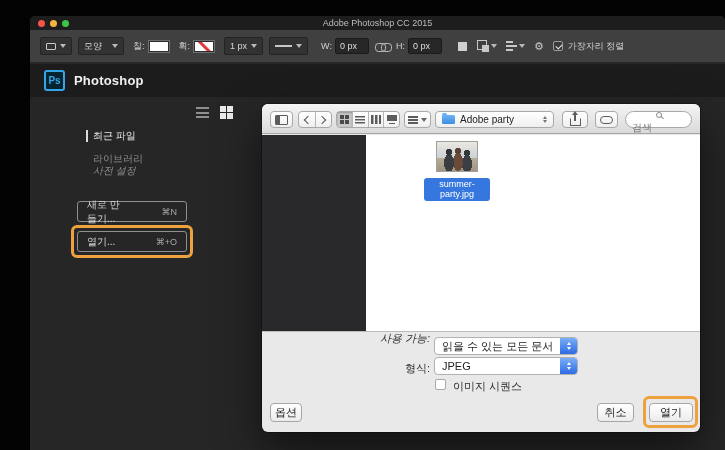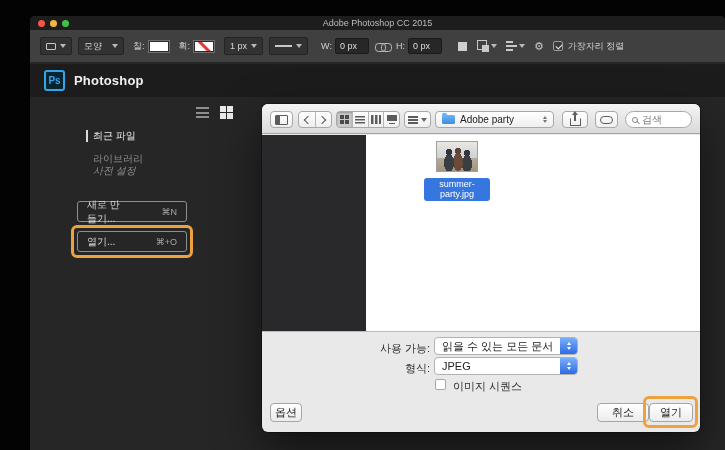--- a/index.html
+++ b/index.html
@@ -99,21 +99,21 @@
   .caret-gray { width:0; height:0; border-left:3px solid transparent; border-right:3px solid transparent; border-top:4px solid #666; margin-left:3px; }
   .ic-folder { width:13px; height:9px; background:linear-gradient(#6db2f5,#3f8de0); border-radius:1.5px; position:relative; flex:0 0 auto; }
   .ic-folder::before { content:""; position:absolute; top:-2px; left:0; width:5px; height:2.5px; background:#6db2f5; border-radius:1.5px 1.5px 0 0; }
   .updown { display:flex; flex-direction:column; gap:1.5px; margin-left:auto; }
   .tri-up-g { width:0; height:0; border-left:2.5px solid transparent; border-right:2.5px solid transparent; border-bottom:3.5px solid #777; }
   .tri-down-g { width:0; height:0; border-left:2.5px solid transparent; border-right:2.5px solid transparent; border-top:3.5px solid #777; }
   .ic-share { position:relative; width:11px; height:8px; border:1px solid #5c5c5c; border-top-color:transparent; margin-top:5px; }
   .ic-share::before { content:""; position:absolute; left:50%; margin-left:-0.75px; top:-6px; width:1.5px; height:8px; background:#5c5c5c; }
   .ic-share::after { content:""; position:absolute; left:50%; margin-left:-3px; top:-8px; width:0; height:0; border-left:3px solid transparent; border-right:3px solid transparent; border-bottom:4px solid #5c5c5c; }
   .ic-tag { width:13px; height:8px; border:1.5px solid #5c5c5c; border-radius:4px; }
-  .search-field { position:absolute; top:7px; height:17px; background:#fff; border:1px solid #a8a8a8; border-radius:9px; display:flex; align-items:center; padding:0 6px; gap:4px; }
+  .search-field { position:absolute; top:7px; height:17px; background:#fff; border:1px solid #a8a8a8; border-radius:9px; display:flex; align-items:center; padding:0 6px; gap:4px;flex-direction:column; }
   .ic-search { width:6px; height:6px; border:1.3px solid #8a8a8a; border-radius:50%; position:relative; flex:0 0 auto; }
   .ic-search::after { content:""; position:absolute; width:4px; height:1.3px; background:#8a8a8a; transform:rotate(45deg); right:-3px; bottom:-1.5px; }
   .search-field input { border:none; outline:none; background:transparent; width:100%; font-size:10px; color:#444; font-family:inherit; }
 
   .dlg-body { position:absolute; left:0; top:31px; width:438px; height:197px; border-bottom:1px solid #bcbcbc; }
   .dlg-sidebar { position:absolute; left:0; top:0; width:104px; height:100%; background:#29292b; }
   .dlg-files { position:absolute; left:104px; right:0; top:0; height:100%; background:#ffffff; }
   .file-item { position:absolute; left:58px; top:6px; width:66px; text-align:center; }
   .thumb { width:42px; height:31px; margin:0 auto; border:1px solid #a0a0a0; background:
       radial-gradient(circle 3px at 12px 10px, #2f3237 98%, transparent),
@@ -274,21 +274,21 @@
       <div class="dlg-body">
         <div class="dlg-sidebar"></div>
         <div class="dlg-files">
           <div class="file-item">
             <div class="thumb"></div>
             <div class="file-label">summer-party.jpg</div>
           </div>
         </div>
       </div>
 
-      <span class="opt-label" style="top:237px;">사용 가능:</span>
+      <span class="opt-label" style="top:227px;font-style:italic;">사용 가능:</span>
       <div class="popup" style="left:172px; top:233px; width:144px;">
         <span style="overflow:hidden; white-space:nowrap;">읽을 수 있는 모든 문서</span>
         <span class="stepper">
             <i class="tri-up-w"></i>
             <i class="tri-down-w"></i>
           </span>
       </div>
 
       <span class="opt-label" style="top:257px;">형식:</span>
       <div class="popup" style="left:172px; top:253px; width:144px;">
@@ -298,21 +298,21 @@
             <i class="tri-down-w"></i>
           </span>
       </div>
 
       <span class="dlg-checkbox" style="left:173px; top:275px;"></span>
       <span class="seq-label" style="left:191px; top:275px;">이미지 시퀀스</span>
 
       <div class="dlg-btn" style="left:8px; width:32px;">
         <span>옵션</span>
       </div>
-      <div class="dlg-btn" style="left:335px; width:52px;">
+      <div class="dlg-btn" style="left:335px; width:37px;">
         <span>취소</span>
       </div>
       <div class="dlg-btn" style="left:387px; width:44px;">
         <span>열기</span>
       </div>
       <div class="annotation" style="left:381px; top:292px; width:55px; height:32px;"></div>
 
     </div>
   </div>
 </div>

